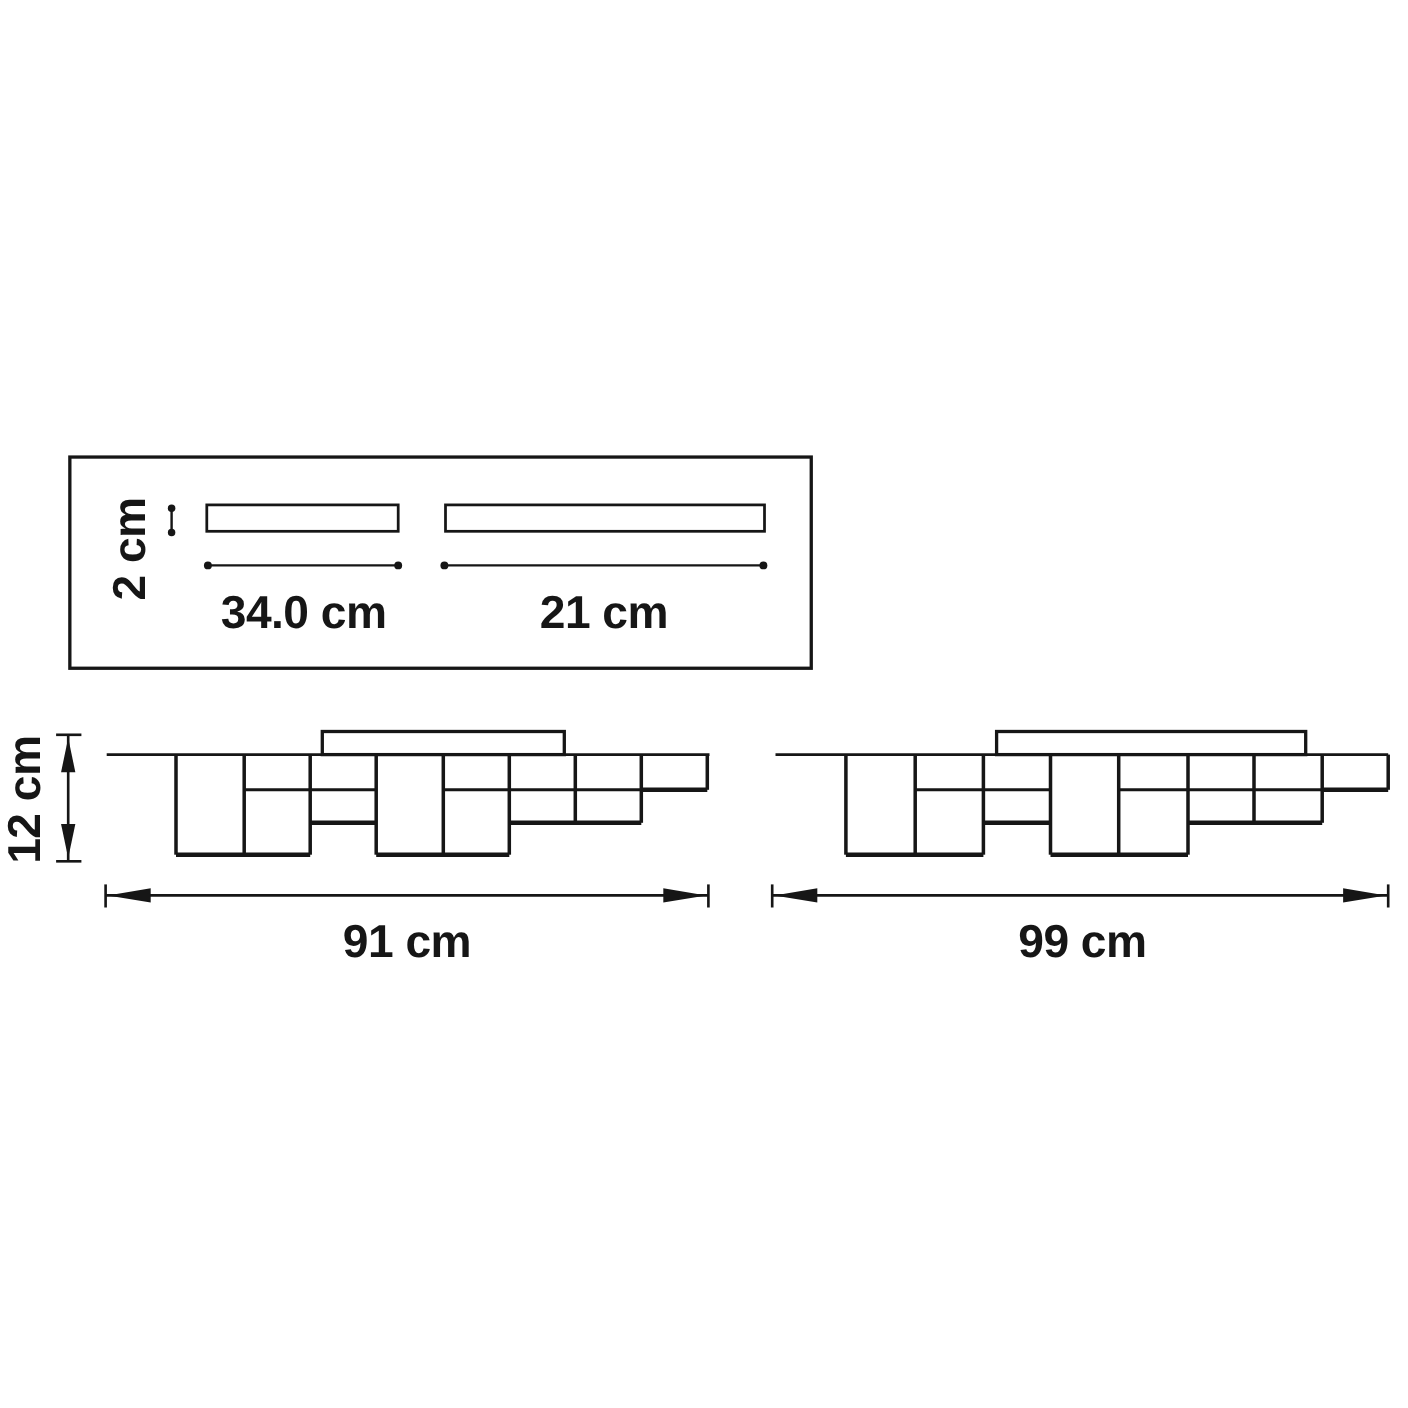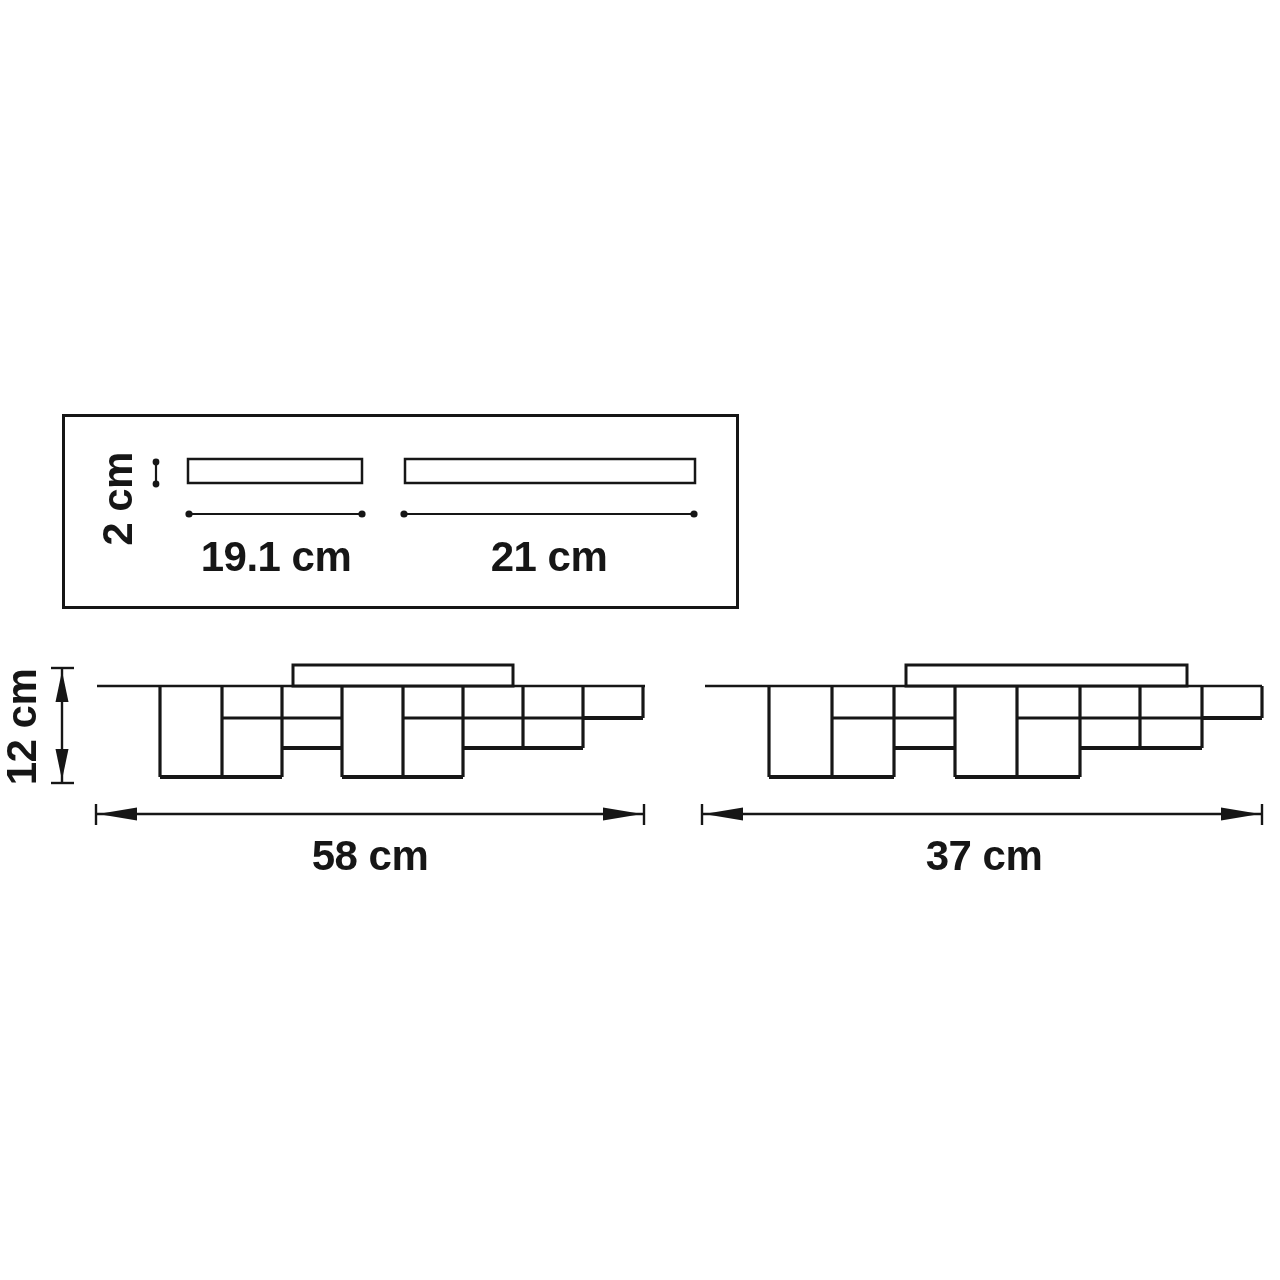--- a/index.html
+++ b/index.html
@@ -156,23 +156,23 @@
         <line class="s24" x1="702" y1="804" x2="702" y2="825"></line>
         <line class="s24" x1="1262" y1="804" x2="1262" y2="825"></line>
         <polygon points="704,814 743,807.5 743,820.5"></polygon>
         <polygon points="1260,814 1221,807.5 1221,820.5"></polygon>
       </g>
     </g>
   </svg>
 
   <div class="dim-label rotated" style="left:118px; top:499px;">2 cm</div>
 
-  <div class="dim-label" style="left:276px; top:557px;">19.1 cm</div>
+  <div class="dim-label" style="left:276px; top:557px;">34.0 cm</div>
 
   <div class="dim-label" style="left:549px; top:557px;">21 cm</div>
 
   <div class="dim-label rotated" style="left:22px; top:727px;">12 cm</div>
 
-  <div class="dim-label" style="left:370px; top:856px;">58 cm</div>
+  <div class="dim-label" style="left:370px; top:856px;">91 cm</div>
 
-  <div class="dim-label" style="left:984px; top:856px;">37 cm</div>
+  <div class="dim-label" style="left:984px; top:856px;">99 cm</div>
 
 </div>
 
 </body></html>

